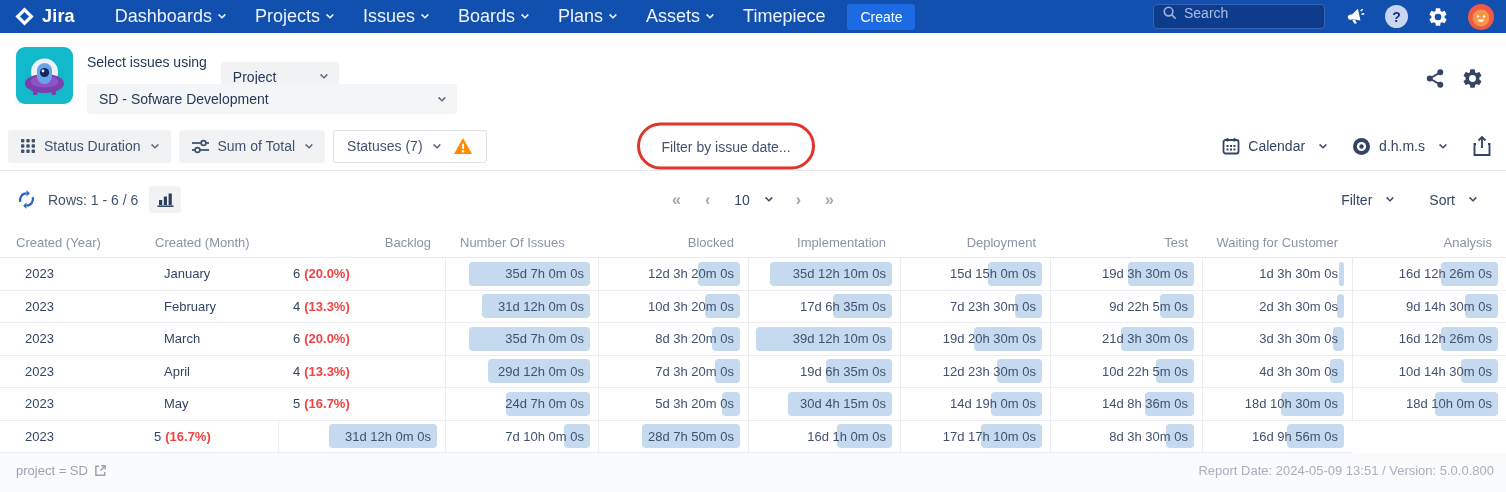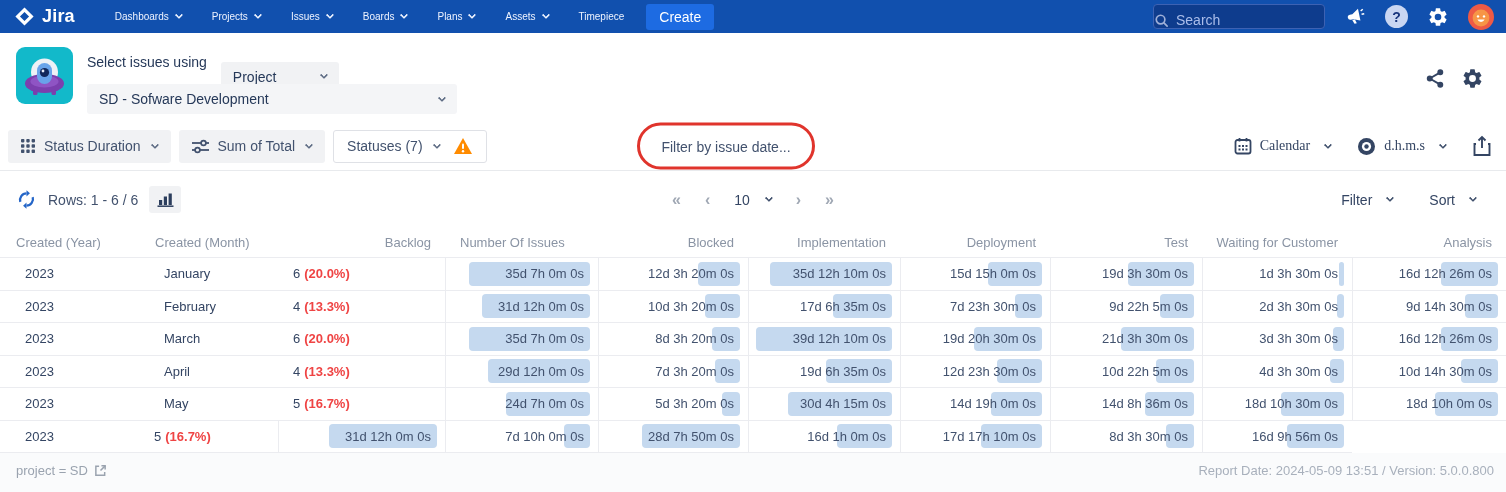--- a/index.html
+++ b/index.html
@@ -6,30 +6,30 @@
   html,body { width:1506px; height:492px; overflow:hidden; background:#fff;
     font-family:"Liberation Sans","DejaVu Sans",sans-serif; }
   .page { width:1506px; height:492px; display:flex; flex-direction:column; }
 
   
   .topnav { height:33px; background:#1150ae; display:flex; align-items:center;
     padding:0 12px 0 14px; flex:0 0 auto; }
   .brand { display:flex; align-items:center; gap:7px; margin-right:40px; }
   .brand-name { color:#fff; font-size:18px; font-weight:600; letter-spacing:.2px; }
   .nav-menus { display:flex; align-items:center; gap:30px; }
-  .nav-item { background:none; border:none; color:#eef3ff; font-size:10px; font-weight:500;
+  .nav-item { background:none; border:none; color:#eef3ff; font-size:18px; font-weight:500;
     display:flex; align-items:center; cursor:pointer; font-family:inherit; }
   .chev { display:inline-block; width:6px; height:6px; border-right:2px solid currentColor;
     border-bottom:2px solid currentColor; transform:rotate(45deg); margin-left:7px;
     margin-top:-3px; border-radius:1px; }
   .create-btn { margin-left:22px; background:#1d6be2; color:#fff; border:none; border-radius:3px;
     font-size:14px; font-weight:500; padding:5px 13px; cursor:pointer; font-family:inherit; }
   .nav-right { margin-left:auto; display:flex; align-items:center; gap:19px; }
   .searchbox { width:172px; height:25px; background:#0e3c8d; border:1px solid #3d62b3;
-    border-radius:4px; display:flex; align-items:flex-end; padding:0 0; gap:7px; }
+    border-radius:4px; display:flex; align-items:flex-start; padding:0 8px; gap:7px; }
   .searchbox input { background:transparent; border:none; outline:none; color:#dbe6ff;
     font-size:14px; width:120px; font-family:inherit; }
   .searchbox input::placeholder { color:#aabdea; }
   .icon-btn { background:none; border:none; cursor:pointer; display:flex; align-items:center;
     justify-content:center; padding:0; }
   .help-circle { width:23px; height:23px; border-radius:50%; background:#c9d6f2; color:#17347c;
     font-weight:700; font-size:14px; display:flex; align-items:center; justify-content:center; }
 
   
   .apphdr { height:89px; display:flex; padding:14px 16px 0 16px; flex:0 0 auto; }
@@ -52,21 +52,21 @@
   .tb-btn { height:33px; border-radius:3px; border:none; background:#f1f2f4; color:#42526e;
     font-size:14px; font-weight:500; display:flex; align-items:center; gap:9px; padding:0 13px;
     cursor:pointer; font-family:inherit; }
   .tb-btn .chev { border-color:#5e6c84; margin-left:2px; }
   .tb-btn.outline { background:#fff; border:1px solid #dfe1e6; }
   .annotation-oval { position:absolute; left:637px; top:50%; transform:translateY(-50%);
     width:178px; height:47px; border:3px solid #e0342c; border-radius:26px;
     display:flex; align-items:center; justify-content:center; }
   .datefilter-btn { background:none; border:none; color:#42526e; font-size:14px; font-weight:500;
     cursor:pointer; font-family:inherit; }
-  .tb-right { margin-left:auto; display:flex; align-items:center; gap:26px; padding-right:4px;font-family:Liberation Serif, serif; }
+  .tb-right { margin-left:auto; display:flex; align-items:center; gap:26px; padding-right:4px; }
   .tb-text-btn { background:none; border:none; color:#344563; font-size:14px; font-weight:500;
     display:flex; align-items:center; gap:8px; cursor:pointer; font-family:inherit; }
   .tb-text-btn .chev { border-color:#42526e; }
 
   
   .controls { height:57px; display:flex; align-items:center; padding:0 30px 0 16px;
     position:relative; flex:0 0 auto; }
   .ctl-left { display:flex; align-items:center; gap:11px; }
   .rows-label { color:#42526e; font-size:14px; }
   .chart-btn { width:32px; height:27px; background:#f1f2f4; border:none; border-radius:3px;

